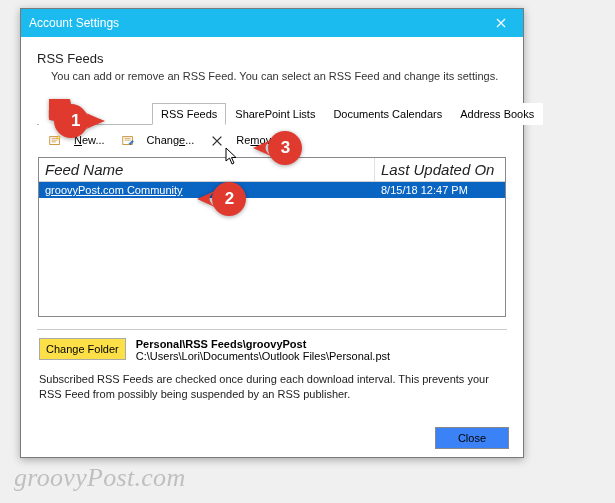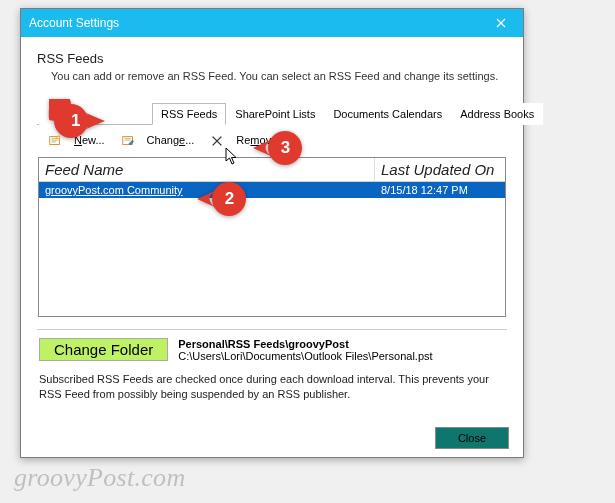--- a/index.html
+++ b/index.html
@@ -101,38 +101,38 @@
     font-size: 11px;
     color: #fff;
     background: #0a64c2;
   }
   .feedrow .col1 { width: 336px; padding: 2px 6px; text-decoration: underline; }
   .feedrow .col2 { flex: 1; padding: 2px 6px; }
   .divider { border-top: 1px solid #ccc; margin: 12px 0 8px 0; }
   .seltext { font-size: 11px; color: #222; margin: 0 2px 8px 2px; }
   .folderrow { display: flex; align-items: flex-start; gap: 10px; margin: 0 2px 10px 2px; }
   .btn {
-    font-size: 15px;
-    padding: 2px 14px;
-    background: #bef264;
+    font-size: 11px;
+    padding: 2px 6px;
+    background: #fde047;
     border: 1px solid #aaa;
     cursor: pointer;
     min-height: 22px;
   }
   .folderinfo { font-size: 11px; }
   .folderinfo .path1 { font-weight: bold; }
   .note { font-size: 11px; color: #222; margin: 0 2px 10px 2px; line-height: 1.35; }
   .footer {
     position: absolute;
     bottom: 8px; right: 14px;
   }
   .closebtn2 {
     font-size: 11px;
     padding: 2px 22px;
-    background: #0f766e;
+    background: #3b82f6;
     border: 1px solid #888;
     cursor: pointer;
     min-height: 22px;
   }
   .watermark {
     position: absolute;
     left: 14px; bottom: 10px;
     font-size: 26px;
     color: #bfbfbf;
     font-family: Georgia, serif;

